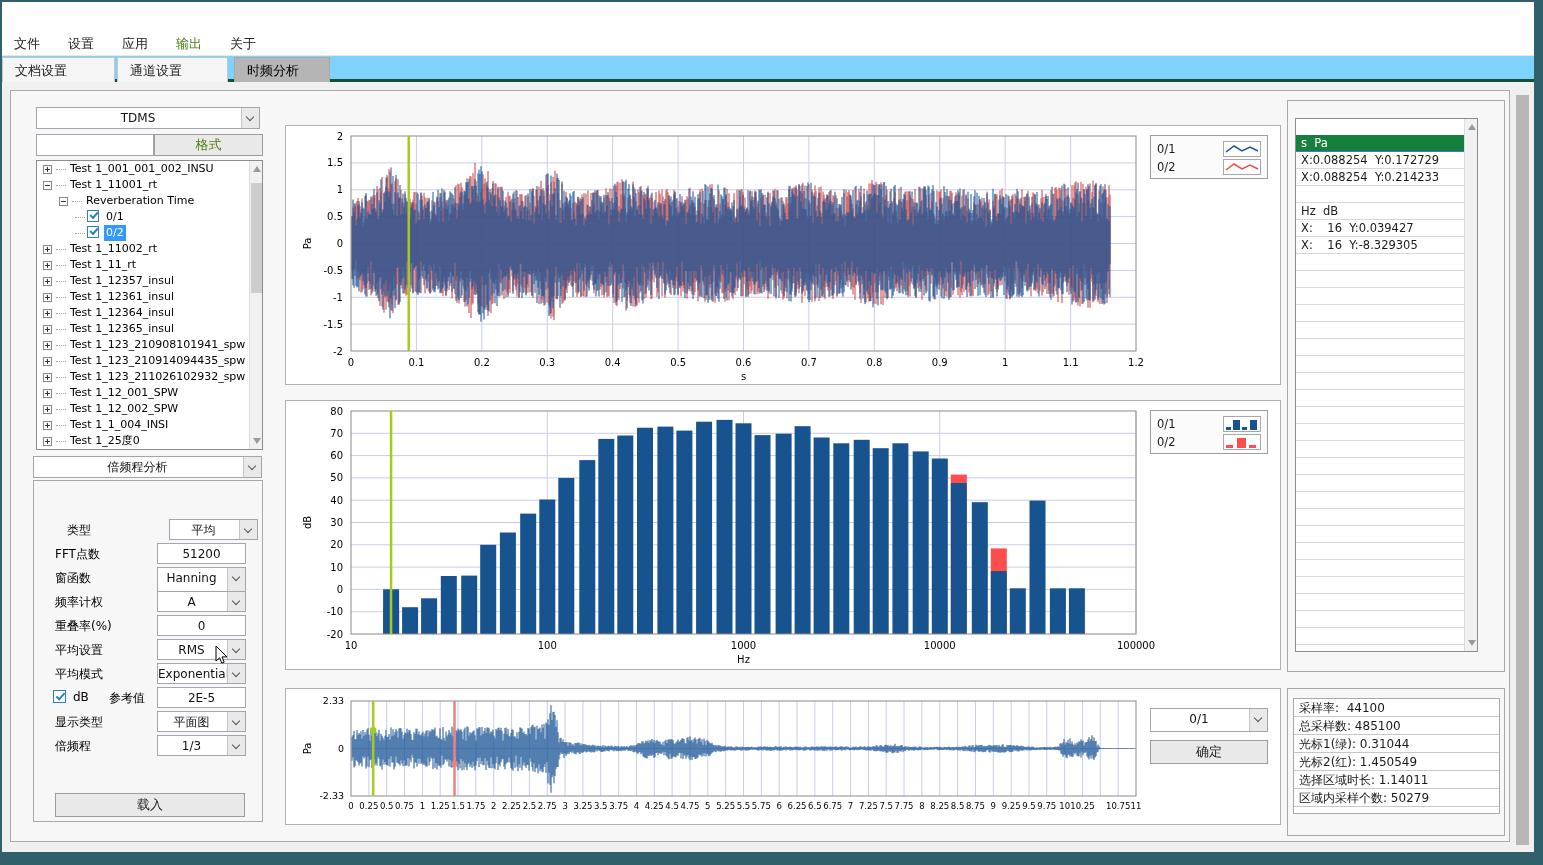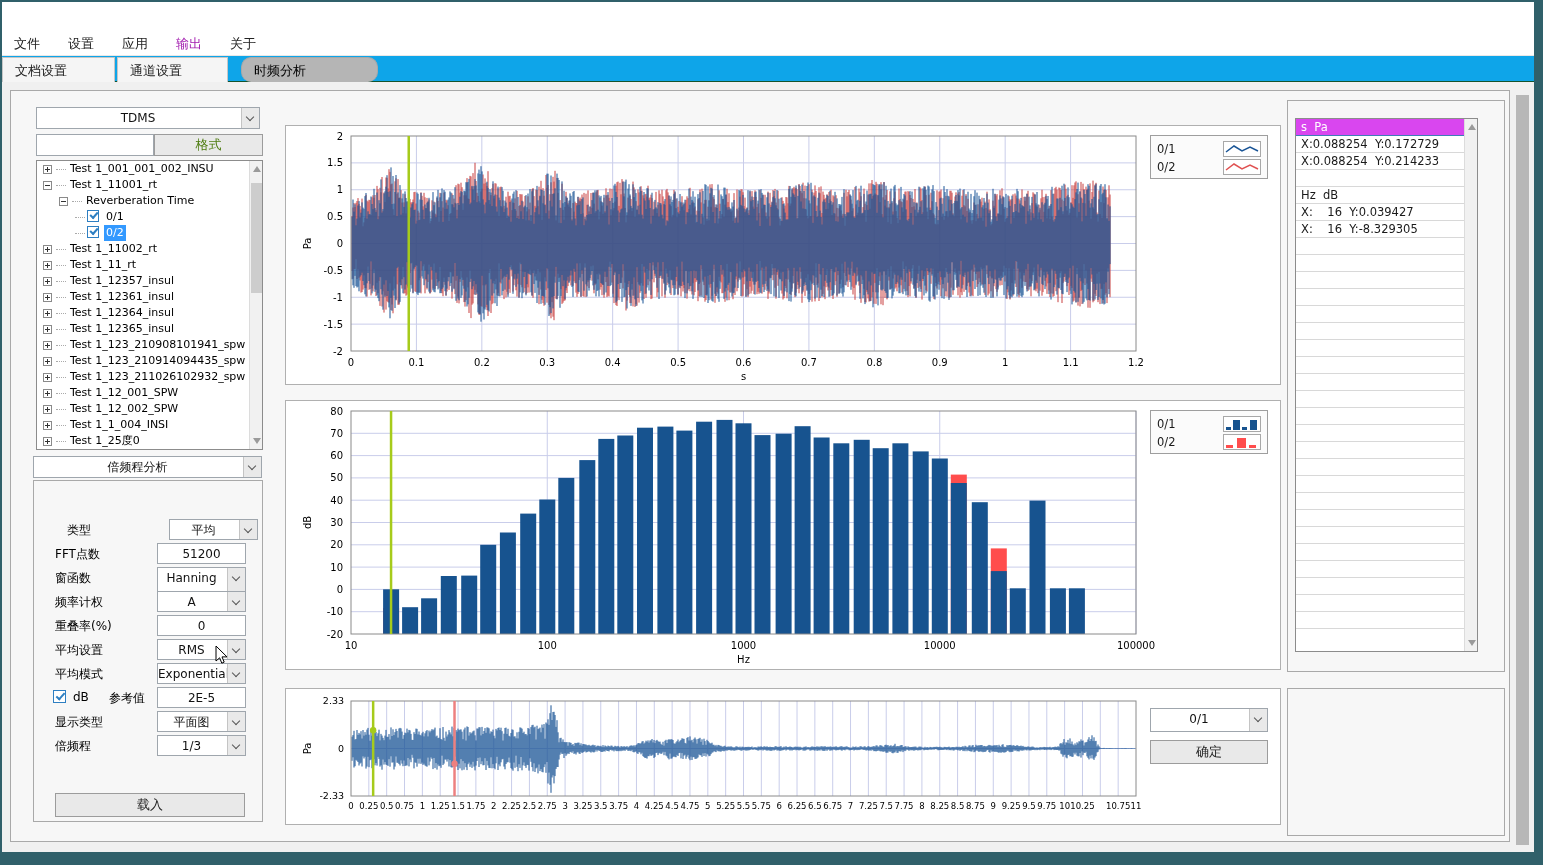--- a/index.html
+++ b/index.html
@@ -19,24 +19,24 @@
   #titlebar{position:absolute;left:0;top:0;width:1543px;height:32px;background:#FFFFFF;}
   #app-logo{position:absolute;left:15px;top:8px;width:20px;height:15px;background:#1E7AC8;
     background-image:repeating-linear-gradient(115deg,rgba(255,255,255,0.95) 0 1.5px,rgba(255,255,255,0) 1.5px 4.5px);}
   #window-title{position:absolute;left:42px;top:8px;color:#777;font-size:13px;}
   .win-btn{position:absolute;top:4px;width:40px;height:24px;text-align:center;line-height:24px;color:#6b6b6b;font-size:13px;}
   #btn-min{left:1408px;} #btn-max{left:1455px;color:#c9c9c9;} #btn-close{left:1500px;font-size:14px;}
 
   
   #menubar{position:absolute;left:0;top:32px;width:1543px;height:24px;background:#FFFFFF;border-bottom:1px solid #E8E8E8;}
   .menu-item{display:inline-block;padding:3px 14px;font-size:13px;color:#222;}
-  .menu-item.disabled{color:#a21caf;}
-
-  
-  #tabbar{position:absolute;left:0;top:56px;width:1543px;height:26px;background:#0ea5e9;border-bottom:1px solid #14532d;}
+  .menu-item.disabled{color:#4d7c0f;}
+
+  
+  #tabbar{position:absolute;left:0;top:56px;width:1543px;height:26px;background:#7dd3fc;border-bottom:3px solid #14532d;}
   .tab{position:absolute;top:1px;height:25px;line-height:25px;padding-left:12px;font-size:13px;
     background:#F5F5F5;border:1px solid #C6C6C6;border-bottom:none;color:#222;}
   .tab.active{background:#B5B5B5;border-color:#A8A8A8;color:#000;}
 
   
   #content{position:absolute;left:0;top:82px;width:1543px;height:770px;background:#F0F0F0;}
   .groupbox{position:absolute;border:1px solid #A9A9A9;background:transparent;}
   #main-box{left:10px;top:8px;width:1500px;height:752px;background:#F7F7F7;}
 
   
@@ -84,21 +84,21 @@
   .legend{position:absolute;width:118px;background:#FBFBFB;border:1px solid #9E9E9E;padding:4px 6px;}
   .legend-row{position:relative;height:18px;line-height:18px;font-size:11.5px;}
   .legend-glyph{position:absolute;right:0;top:1px;width:38px;height:16px;background:#fff;border:1px solid #A8A8A8;}
   #legend-wave{left:1150px;top:53px;height:44px;}
   #legend-spec{left:1150px;top:328px;height:44px;}
 
   
   #readout-groupbox{left:1287px;top:18px;width:218px;height:572px;}
   #readout-box{position:absolute;left:1295px;top:36px;width:183px;height:534px;background:#fff;border:1px solid #8C8C8C;overflow:hidden;}
   .ro-row{height:17px;line-height:17px;border-bottom:1px solid #D8D8D8;font-size:11.5px;padding-left:5px;white-space:pre;overflow:hidden;}
-  .ro-row.selected{background:#d946ef;color:#fff;border-bottom-color:#3F7CB8;}
+  .ro-row.selected{background:#15803d;color:#fff;border-bottom-color:#3F7CB8;margin-top:16px;}
 
   
   #info-groupbox{left:1287px;top:606px;width:218px;height:148px;}
   #info-box{position:absolute;left:1293px;top:616px;width:207px;height:116px;background:#fff;border:1px solid #A9A9A9;overflow:hidden;}
   .info-row{height:18px;line-height:18px;border-bottom:1px solid #C8C8C8;font-size:12px;padding-left:5px;white-space:pre;}
 
   #channel-combo{left:1150px;top:626px;width:118px;height:24px;}
   #confirm-btn{left:1150px;top:658px;width:118px;height:24px;}
 
   #mouse-pointer{position:absolute;left:215px;top:564px;width:14px;height:20px;z-index:60;}
@@ -111,21 +111,21 @@
   <div class="frame-strip" id="frame-bottom"></div>
   <div class="frame-strip" id="frame-left"></div>
   <div class="frame-strip" id="frame-top"></div>
   <div id="right-scroll-strip"></div>
 
 
   <div id="menubar"><span class="menu-item">文件</span><span class="menu-item">设置</span><span class="menu-item">应用</span><span class="menu-item disabled">输出</span><span class="menu-item">关于</span></div>
   <div id="tabbar">
       <div class="tab" style="left: 2px; width: 113px;">文档设置</div>
       <div class="tab" style="left: 117px; width: 111px;">通道设置</div>
-      <div class="tab active" style="left: 241px; width: 137px; border-radius: 10px;">时频分析</div>
+      <div class="tab active" style="left: 234px; width: 96px;">时频分析</div>
     </div>
 
   <div id="content">
     <div class="groupbox" id="main-box"></div>
 
     <div class="combo" id="format-combo" style="left:36px;top:25px;width:224px;">
       <span class="ctext">TDMS</span>
       <span class="cbtn">
           <span class="chev"></span>
         </span>
@@ -546,18 +546,29 @@
 
     <div class="combo" id="channel-combo">
       <span class="ctext">0/1</span>
       <span class="cbtn">
           <span class="chev"></span>
         </span>
     </div>
     <button class="btn" id="confirm-btn">确定</button>
 
     <div class="groupbox" id="info-groupbox"></div>
+    <div id="info-box">
+      <div id="info-rows">
+          <div class="info-row">采样率:  44100</div>
+          <div class="info-row">总采样数: 485100</div>
+          <div class="info-row">光标1(绿): 0.31044</div>
+          <div class="info-row">光标2(红): 1.450549</div>
+          <div class="info-row">选择区域时长: 1.14011</div>
+          <div class="info-row">区域内采样个数: 50279</div>
+          <div class="info-row"></div>
+        </div>
+    </div>
 
     <svg id="mouse-pointer" viewBox="0 0 14 20">
       <polygon points="1,0 1,15 4.6,11.8 6.8,17.2 9.2,16.1 7,10.9 12,10.9" fill="#ffffff" stroke="#000" stroke-width="1"></polygon>
     </svg>
   </div>
 </div>
 
 </body></html>

